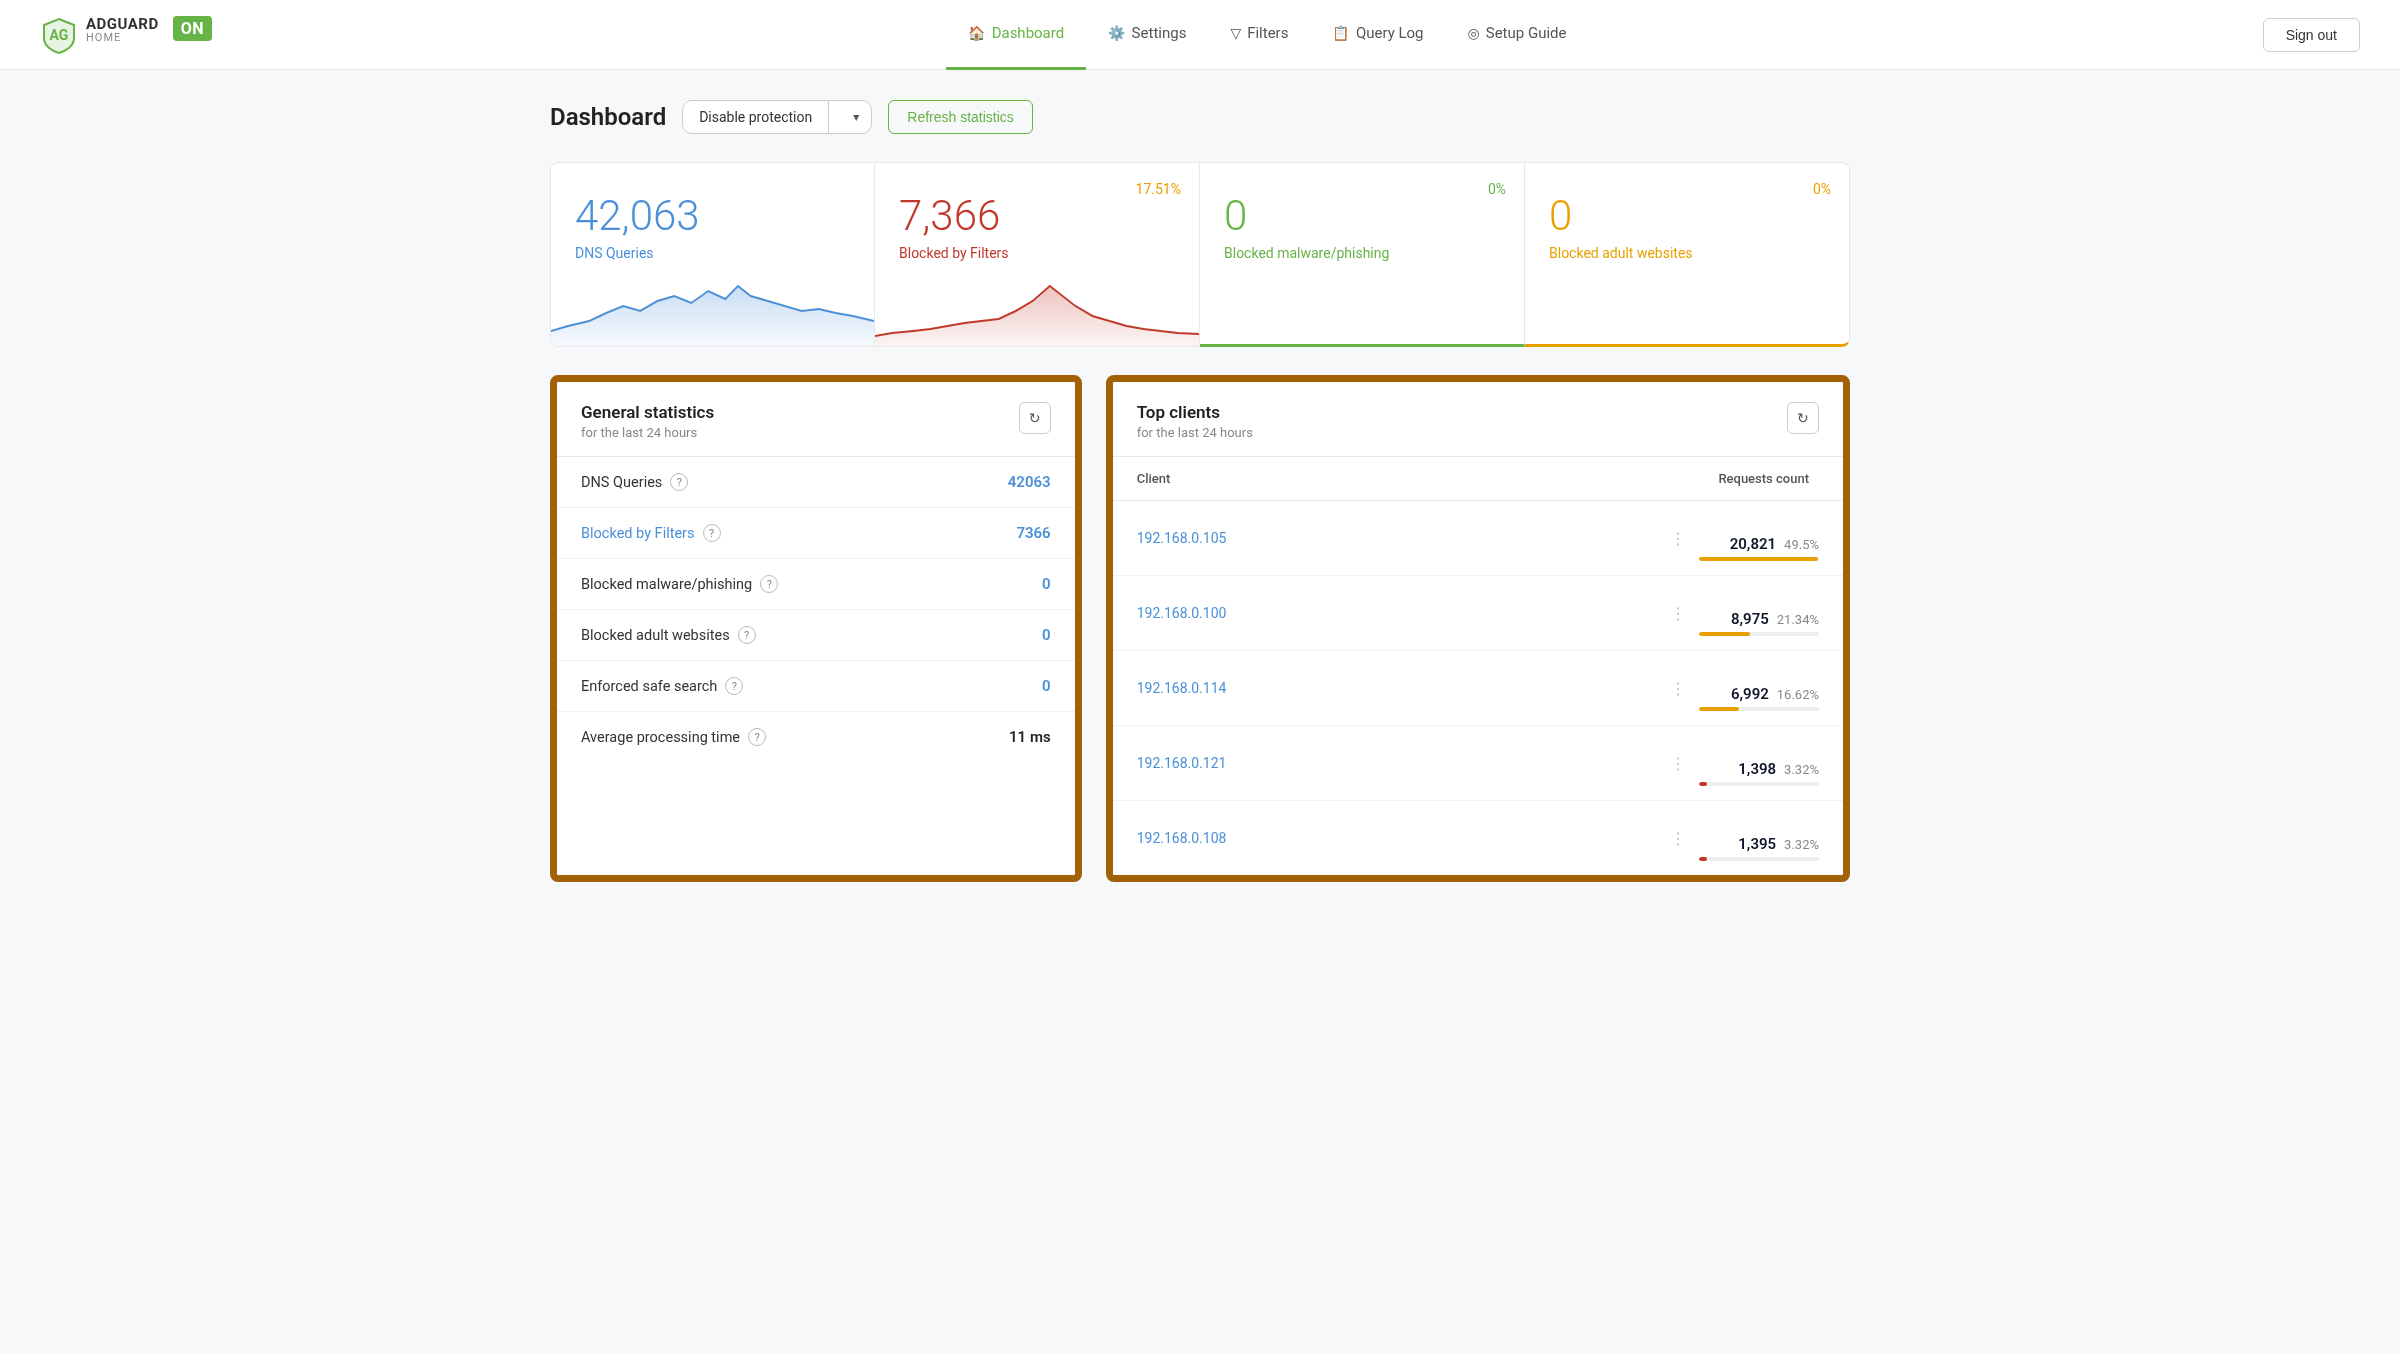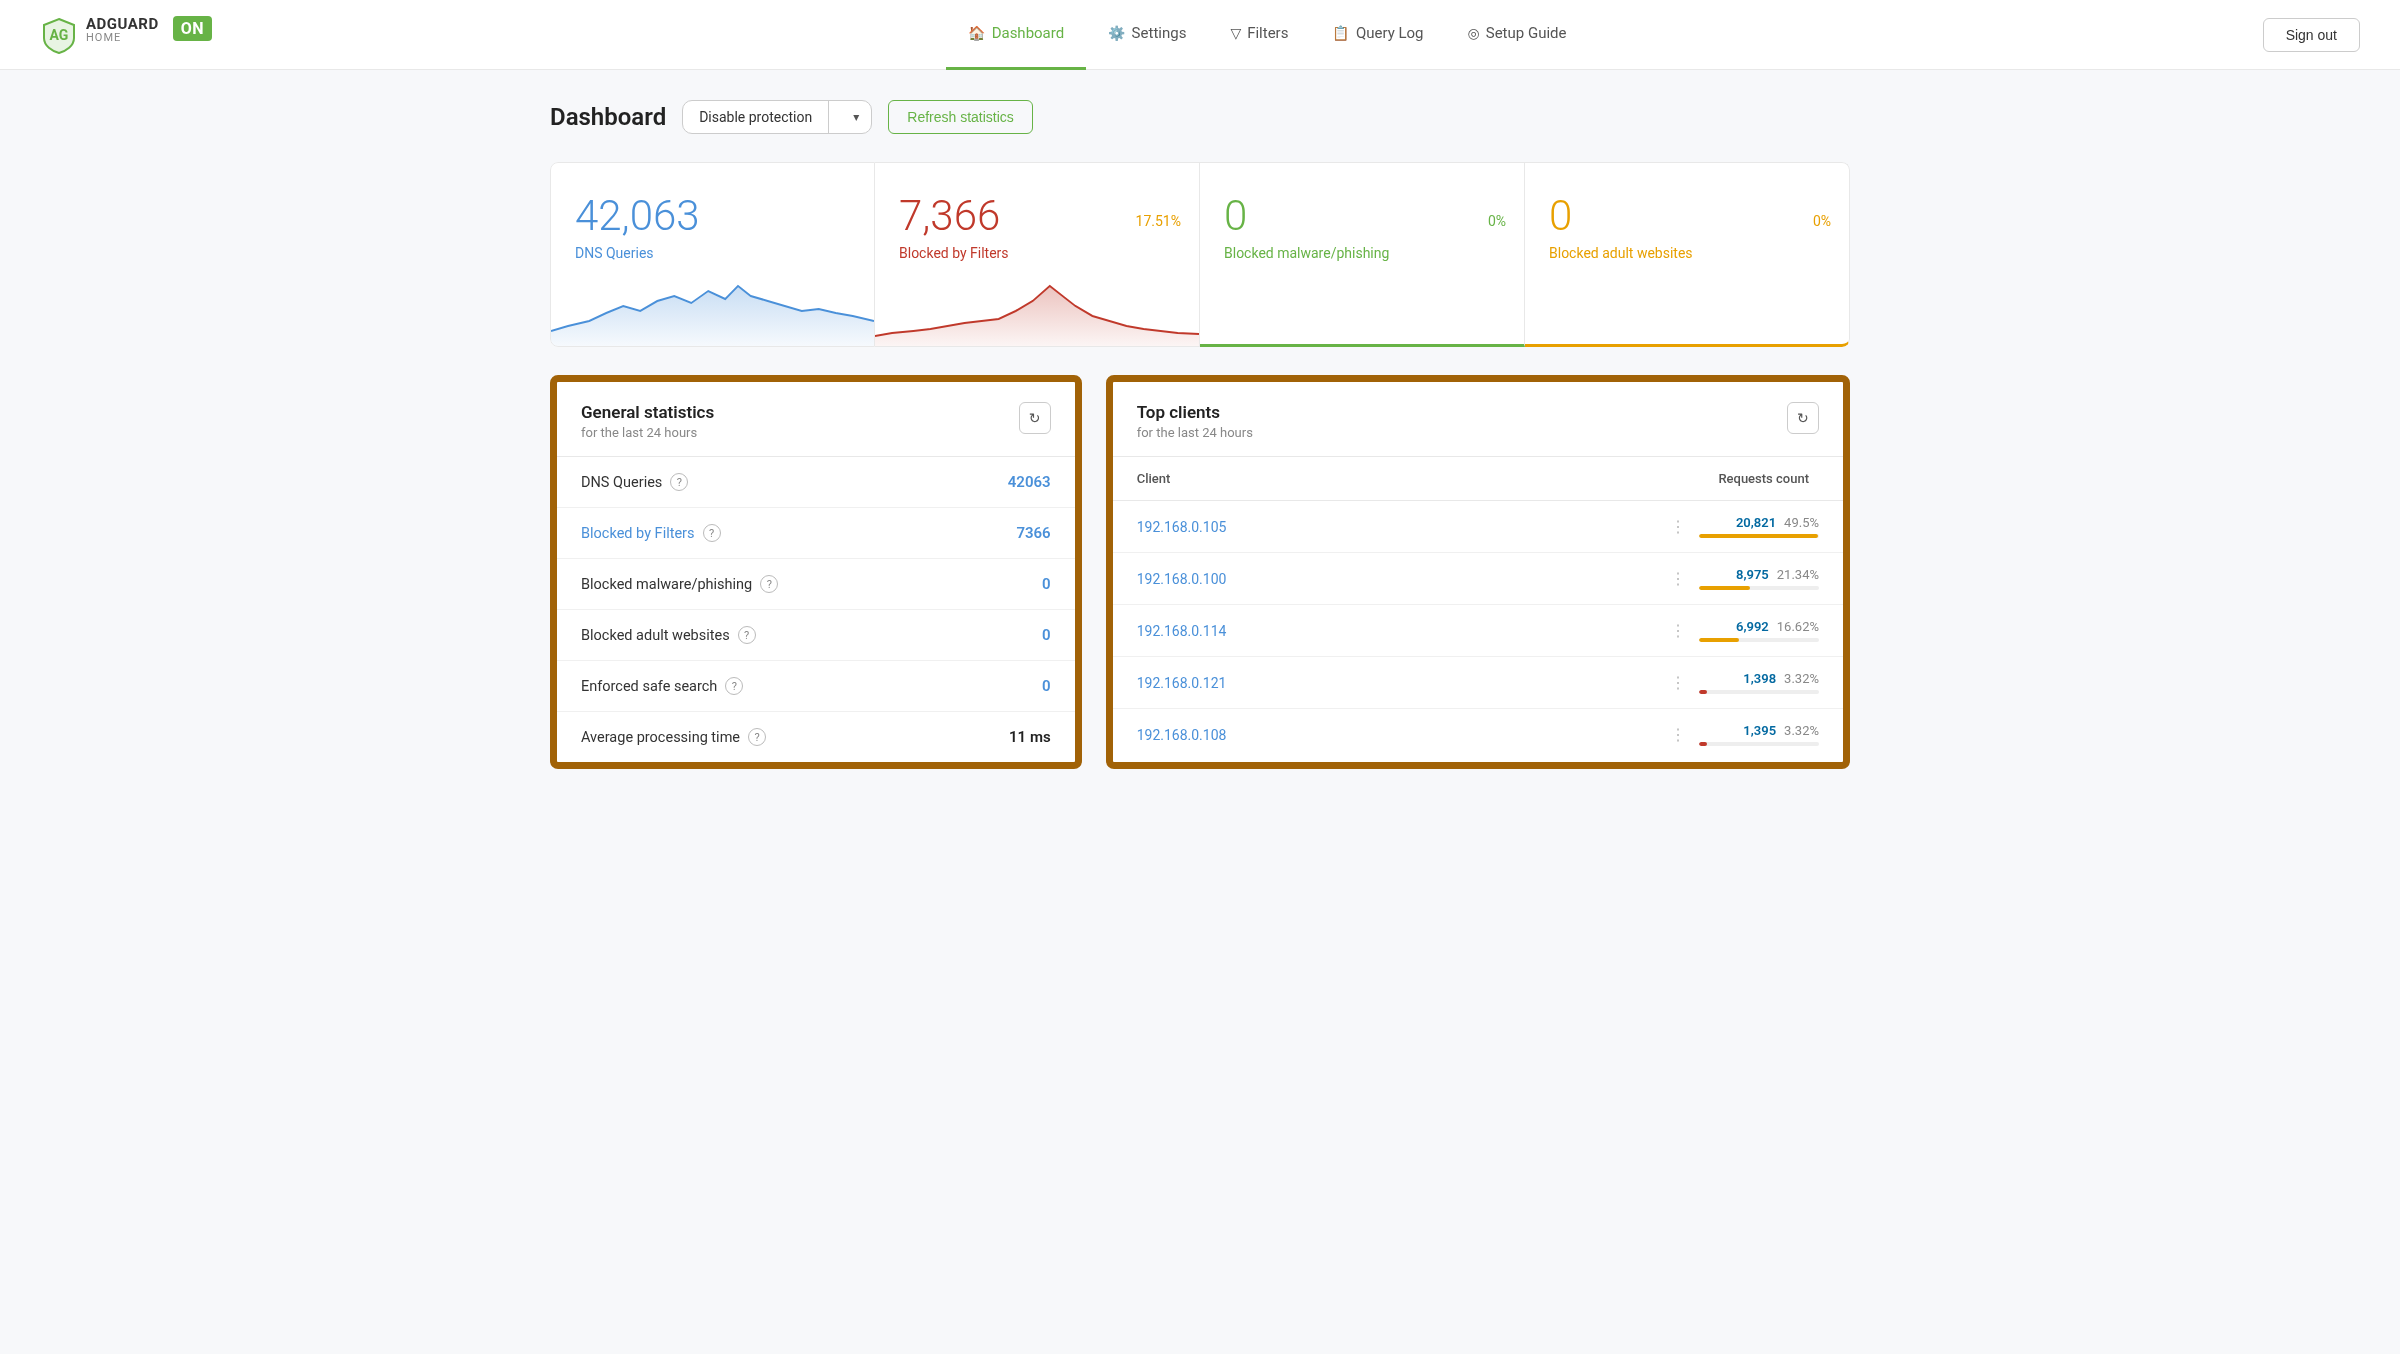--- a/index.html
+++ b/index.html
@@ -151,21 +151,20 @@
       min-height: 185px;
     }
     .stat-card + .stat-card { border-left: none; }
     .stat-card:first-child { border-radius: 8px 0 0 8px; }
     .stat-card:last-child { border-radius: 0 8px 8px 0; }
     .stat-percentage {
       position: absolute;
       top: 18px;
       right: 18px;
       font-size: 14px;
-      margin-top: 32px;
     }
     .stat-percentage.orange { color: #e8a000; }
     .stat-percentage.green { color: #67b346; }
     .stat-percentage.yellow { color: #e8a000; }
     .stat-number {
       font-size: 42px;
       font-weight: 300;
       line-height: 1.1;
       margin-top: 8px;
     }
@@ -305,23 +304,24 @@
       flex-direction: column;
       align-items: flex-end;
       min-width: 110px;
     }
     .client-count-top {
       display: flex;
       align-items: baseline;
       gap: 8px;
     }
     .client-count {
-      font-size: 13px;
+      font-size: 15px;
       font-weight: 600;
-      color: #0369a1;
+      color: #0f172a;
+      margin-top: 20px;
     }
     .client-percent {
       font-size: 13px;
       color: #888;
     }
     .client-bar-track {
       width: 120px;
       height: 4px;
       background: #eee;
       border-radius: 2px;

